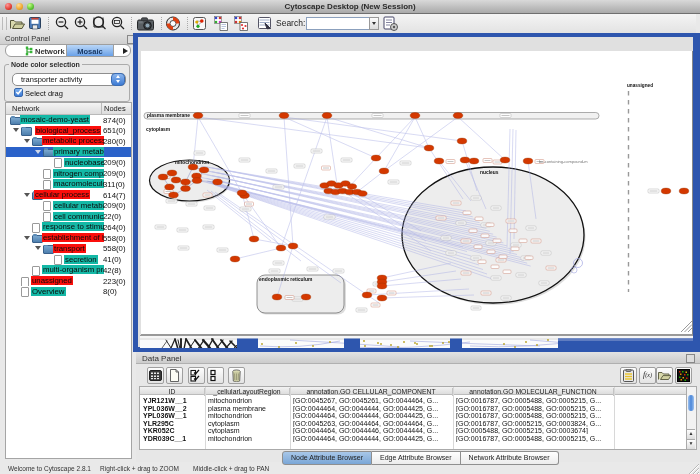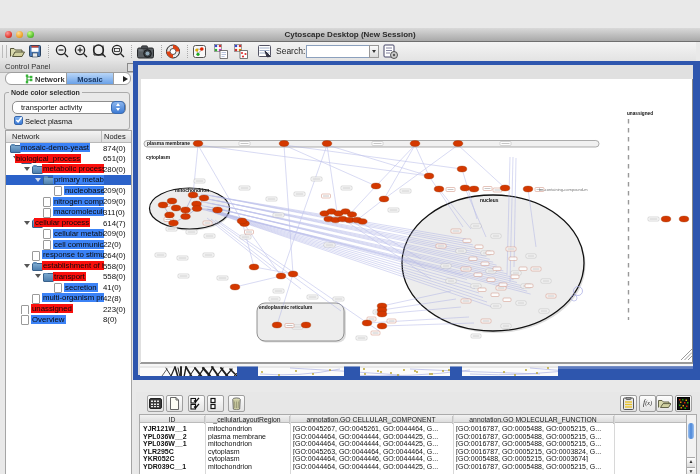--- a/index.html
+++ b/index.html
@@ -1,17 +1,17 @@
 <!DOCTYPE html>
 <html><head><meta charset="utf-8">
 <style>
 html,body{margin:0;padding:0;}
 body{width:700px;height:474px;position:relative;overflow:hidden;background:#e9e9e9;
  font-family:"Liberation Sans",sans-serif;-webkit-font-smoothing:antialiased;}
-.abs{position:absolute;margin-top:28px;}
+.abs{position:absolute;}
 
 #titlebar{left:0;top:0;width:700px;height:13px;
  background:linear-gradient(#d9d9d9,#bcbcbc 60%,#a9a9a9);border-bottom:1px solid #6f6f6f;}
 #titlebar .tl{position:absolute;top:2.5px;width:7px;height:7px;border-radius:50%;}
 #title-text{left:0;top:1.5px;width:700px;text-align:center;font-size:8px;font-weight:bold;color:#2a2a2a;}
 
 #toolbar{left:0;top:14px;width:696px;height:19px;background:linear-gradient(#f4f4f4,#e3e3e3);
  border-bottom:1px solid #9b9b9b;}
 .tsep{position:absolute;top:3px;height:13px;width:0;border-left:1px dotted #aaa;}
 
@@ -33,21 +33,21 @@
 #treebox{left:5px;top:102px;width:125px;height:355px;background:#fff;border:1px solid #a5a5a5;}
 #treehead{position:absolute;left:0;top:0;width:100%;height:11px;background:linear-gradient(#f4f4f4,#dcdcdc);
  border-bottom:1px solid #b9b9b9;font-size:7.5px;color:#222;}
 .trow{position:absolute;left:0;width:125px;height:10.7px;font-size:7.8px;white-space:nowrap;overflow:hidden;}
 .tlab{position:absolute;top:0.5px;height:9px;line-height:9.5px;padding:0 1px;color:#0b0b0b;}
 .tcount{position:absolute;left:97px;top:1px;font-size:7.8px;color:#111;}
 .tri{position:absolute;top:3px;width:0;height:0;border-left:3.2px solid transparent;border-right:3.2px solid transparent;border-top:4.5px solid #555;}
 .fold{position:absolute;top:2px;width:9px;height:6.5px;background:linear-gradient(#7aa8cf,#4d7fae);border:1px solid #39618c;border-radius:1px;}
 .fold:before{content:"";position:absolute;left:0;top:-1.6px;width:4px;height:1.6px;background:#5d8cb7;border-radius:1px 1px 0 0;}
 .file{position:absolute;top:1px;width:6.5px;height:8px;background:#fff;border:1px solid #9a9a9a;border-radius:1px;}
-.gl{background:#3b82f6;}
+.gl{background:#14b8a6;}
 .rl{background:#fb0f0c;}
 
 #desktop{left:133px;top:33px;width:567px;height:319px;background:#2e56ae;}
 #desk-inner{position:absolute;left:5px;top:4px;right:7px;bottom:5px;background:#e0e0e0;}
 #iframe-title{position:absolute;left:2px;top:1px;right:0px;height:12px;border-radius:4px 4px 0 0;
  background:linear-gradient(#dedede,#b9b9b9);border:1px solid #8a8a8a;border-bottom:1px solid #7a7a7a;
  font-size:7.5px;font-weight:bold;color:#222;text-align:center;}
 .itl{position:absolute;top:3px;width:6px;height:6px;border-radius:50%;border:0.5px solid #00000033;box-sizing:border-box;}
 #canvas{position:absolute;left:3px;top:14px;width:551px;height:283px;background:#fff;border-right:1px solid #888;border-bottom:1px solid #999;}
 #bottomstrip{position:absolute;left:2px;top:298px;right:0;height:12px;background:#f6f6f6;border-top:1px solid #9a9a9a;overflow:hidden;}
@@ -199,38 +199,38 @@
  <span id="dd-step">
       <span style="position:absolute;left:3.5px;top:1px;width:0;height:0;border-left:2.5px solid transparent;border-right:2.5px solid transparent;border-bottom:3px solid #fff;"></span>
  <span style="position:absolute;left:3.5px;top:6px;width:0;height:0;border-left:2.5px solid transparent;border-right:2.5px solid transparent;border-top:3px solid #fff;"></span>
     </span>
 </div>
 <div class="abs" id="checkbox">
     <svg width="8" height="8" viewBox="0 0 9 9" style="position:absolute;left:0px;top:-1px;">
       <path d="M1.5 4.5 L3.5 6.5 L7.5 1.5" stroke="#fff" stroke-width="1.7" fill="none"></path>
     </svg>
   </div>
-<div class="abs" id="cb-label">Select plasma</div>
+<div class="abs" id="cb-label">Select drag</div>
 
 <div class="abs" id="treebox">
  <div id="treehead">
       <span style="position:absolute;left:6px;top:1px;">Network</span>
   <span style="position:absolute;left:98px;top:1px;">Nodes</span>
   <span style="position:absolute;left:94.5px;top:0;height:11px;border-left:1px solid #bbb;"></span>
     </div>
  <div id="treerows">
       <div class="trow" style="top:11.50px;">
         <span class="fold" style="left:3.5px;"></span>
         <span class="tlab gl" style="left:14px;max-width:82px;overflow:hidden;">mosaic-demo-yeast</span>
         <span class="tcount" style="">874(0)</span>
       </div>
       <div class="trow" style="top:22.24px;">
         <span class="tri" style="left:7px;"></span>
         <span class="fold" style="left:14.5px;"></span>
-        <span class="tlab rl" style="left:9px;max-width:71px;overflow:hidden;">biological_process</span>
+        <span class="tlab rl" style="left:29px;max-width:71px;overflow:hidden;">biological_process</span>
         <span class="tcount" style="">651(0)</span>
       </div>
       <div class="trow" style="top:32.98px;">
         <span class="tri" style="left:18px;"></span>
         <span class="fold" style="left:25.5px;"></span>
         <span class="tlab rl" style="left:36px;max-width:60px;overflow:hidden;">metabolic process</span>
         <span class="tcount" style="">280(0)</span>
       </div>
       <div class="trow" style="top:43.72px;background:#2b62c9;">
         <span class="tri" style="left:29px;border-top-color:#cfd8ea;"></span>
@@ -700,20 +700,24 @@
 <rect x="97" y="0.5" width="21" height="11.5" fill="#2e56ae"></rect>
 <rect x="204" y="0.5" width="16" height="11.5" fill="#2e56ae"></rect>
 <rect x="310" y="0.5" width="12" height="11.5" fill="#2e56ae"></rect>
 <rect x="418" y="0.5" width="135" height="11.5" fill="#2e56ae"></rect>
 <rect x="418" y="0.5" width="135" height="2.5" fill="#5f7cc0"></rect>
 </svg></div>
  </div>
 </div>
 
 <div class="abs" id="dp">
+ <div id="dp-title">
+      <span style="position:absolute;left:6px;top:1.5px;">Data Panel</span>
+ <span style="position:absolute;right:5px;top:2px;width:7px;height:7px;border:1px solid #888;background:#ddd;"></span>
+    </div>
  <div id="dp-body">
   <div class="dbtn" style="left:11px;"><svg width="13" height="13" viewBox="0 0 13 13" style="margin:1px;">
           <rect x="0.5" y="1.5" width="12" height="10" rx="1.5" fill="#3a3a3a" stroke="#222"></rect>
           <g fill="#e8e8e8">
             <rect x="2" y="3.5" width="2" height="1.5"></rect>
             <rect x="5" y="3.5" width="2" height="1.5"></rect>
             <rect x="8" y="3.5" width="2" height="1.5"></rect>
             <rect x="2" y="6.5" width="2" height="1.5"></rect>
             <rect x="5" y="6.5" width="2" height="1.5"></rect>
             <rect x="8" y="6.5" width="2" height="1.5"></rect>

